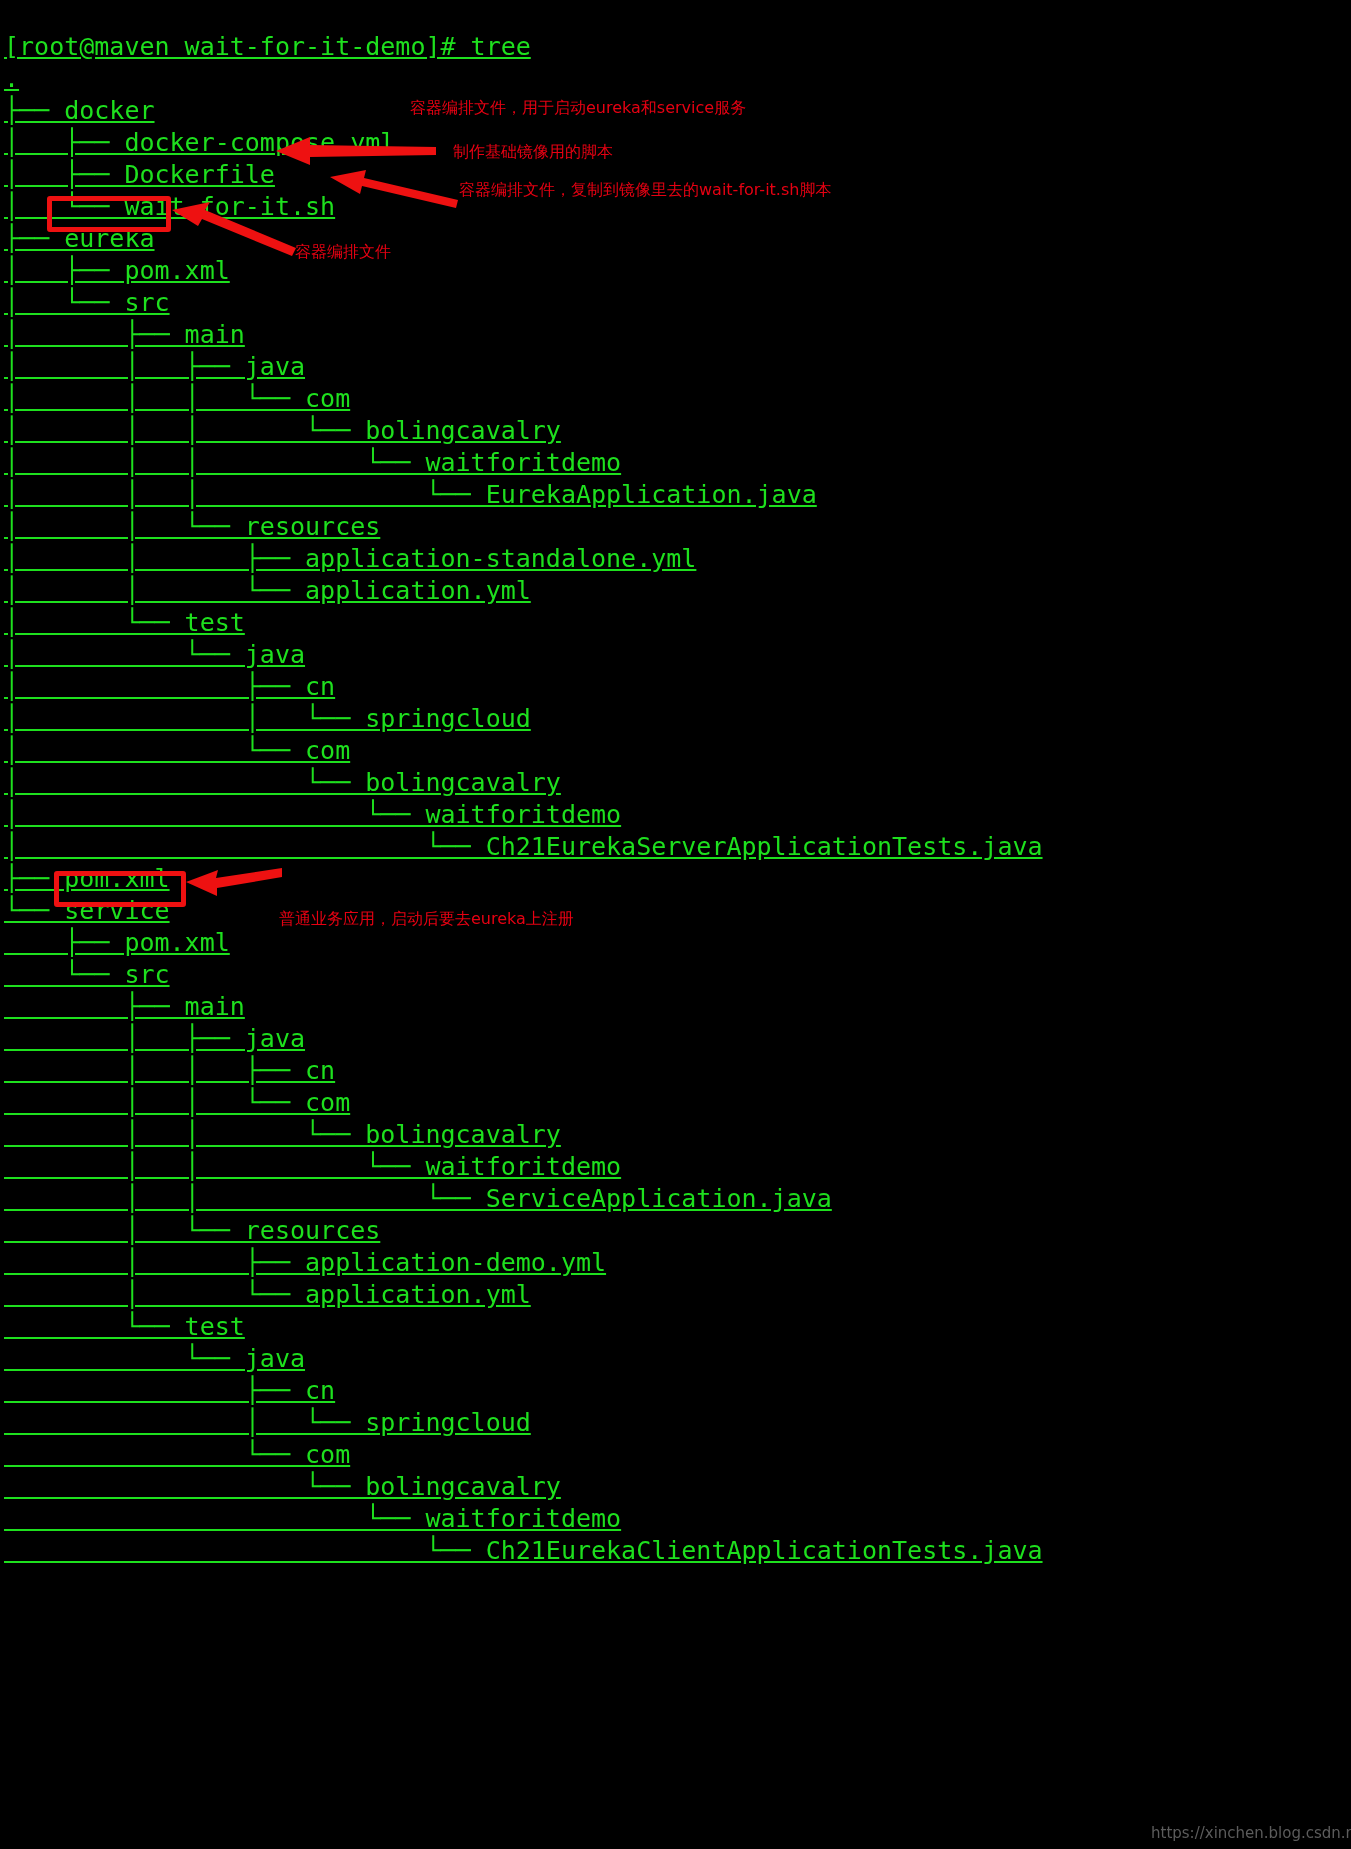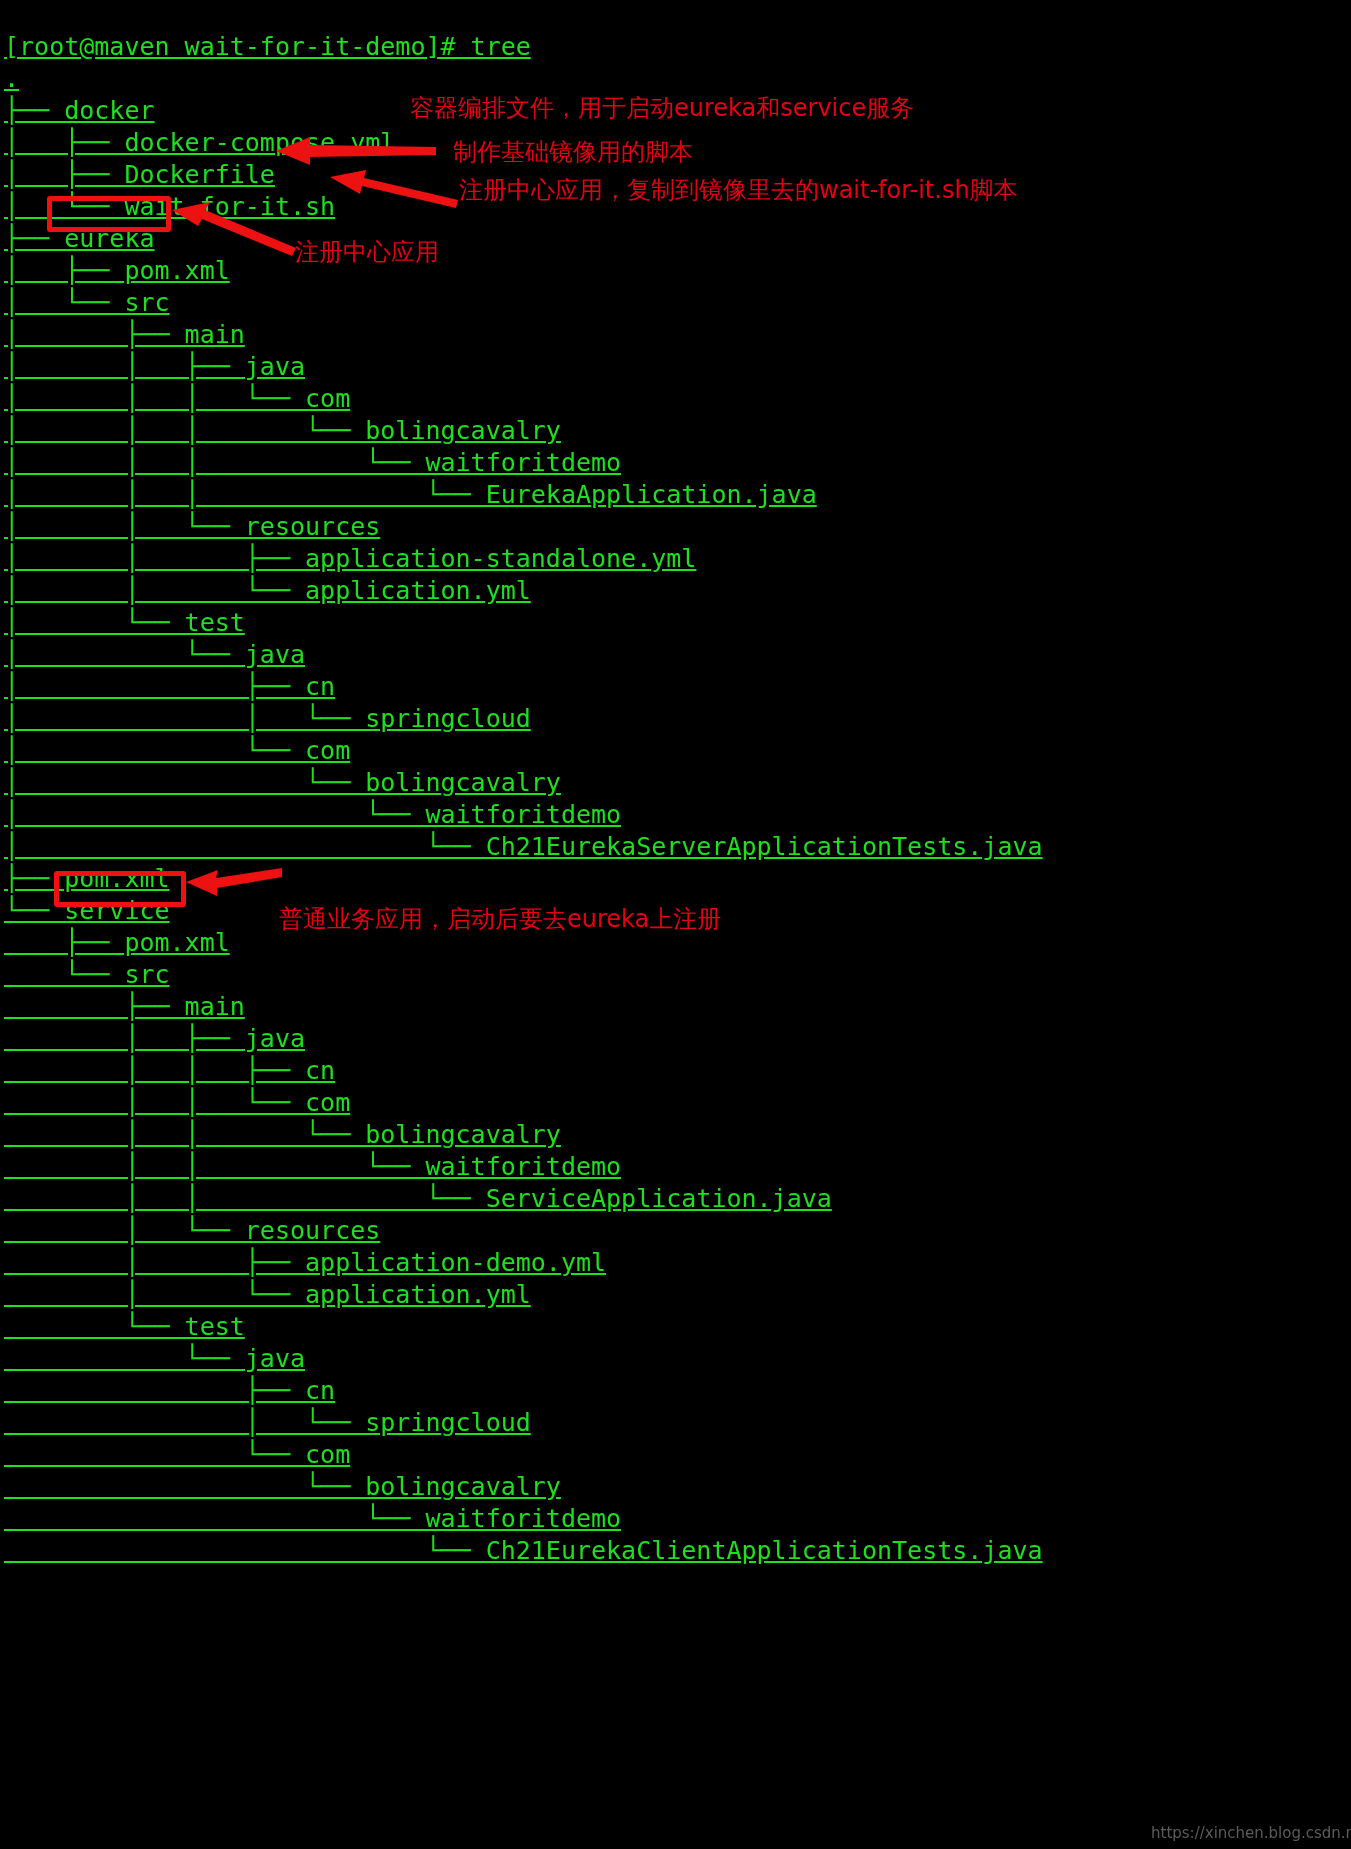--- a/index.html
+++ b/index.html
@@ -35,21 +35,21 @@
     height: 32px;
     white-space: pre;
     text-decoration: underline;
   }
 
   
   .anno {
     position: absolute;
     color: #e60012;
     font-family: "DejaVu Sans", sans-serif;
-    font-size: 24px;
+    font-size: 16px;
     line-height: 26px;
     white-space: nowrap;
     font-weight: 400;
   }
 
   
   .hlbox {
     position: absolute;
     border: 5px solid #ee1111;
     border-radius: 3px;
@@ -94,19 +94,19 @@
 </svg>
 
 <svg class="arrow-svg" style="left:186px; top:868px;" width="96" height="36" viewBox="0 0 96 36">
   <polygon points="0,14 32,2 30,10 96,0 96,9 31,20 31,28" fill="#ee1111"></polygon>
 </svg>
 
 <div class="anno" style="left:410px; top:95px;">容器编排文件，用于启动eureka和service服务</div>
 
 <div class="anno" style="left:444px; top:139px;margin-left:9px;">制作基础镜像用的脚本</div>
 
-<div class="anno" style="left:459px; top:177px;">注册中心应用，复制到镜像里去的wait-for-it.sh脚本</div>
+<div class="anno" style="left:459px; top:177px;">容器编排文件，复制到镜像里去的wait-for-it.sh脚本</div>
 
-<div class="anno" style="left:295px; top:239px;">注册中心应用</div>
+<div class="anno" style="left:295px; top:239px;">容器编排文件</div>
 
 <div class="anno" style="left:279px; top:860px;margin-top:46px;">普通业务应用，启动后要去eureka上注册</div>
 
 <div class="watermark" style="left:1151px; top:1824px;">https://xinchen.blog.csdn.net</div>
 
 </body></html>

